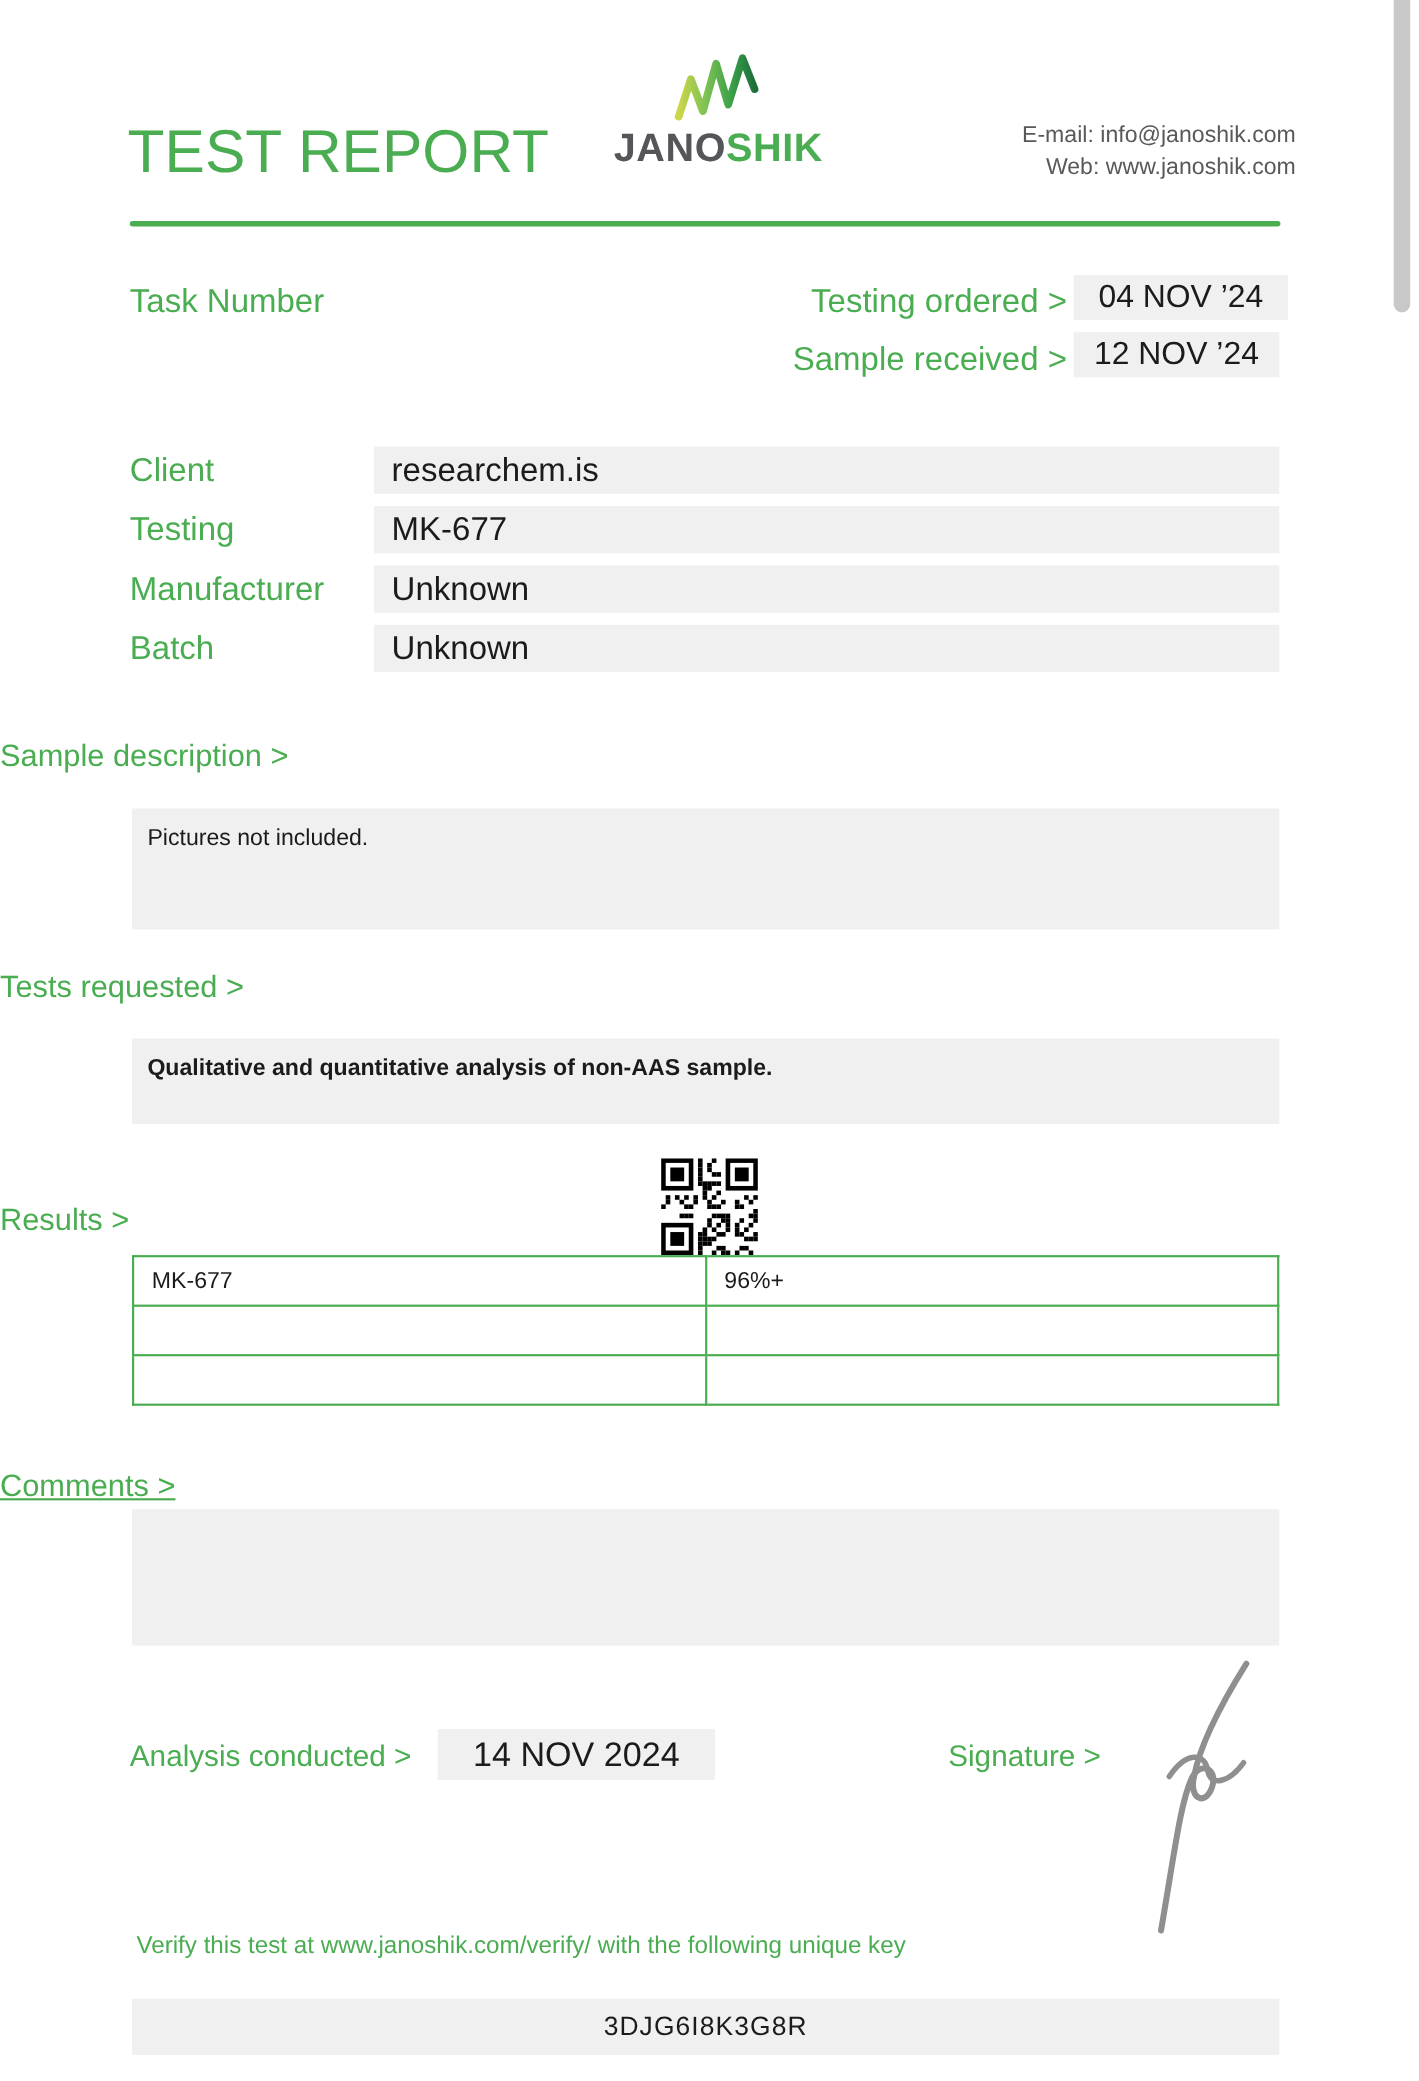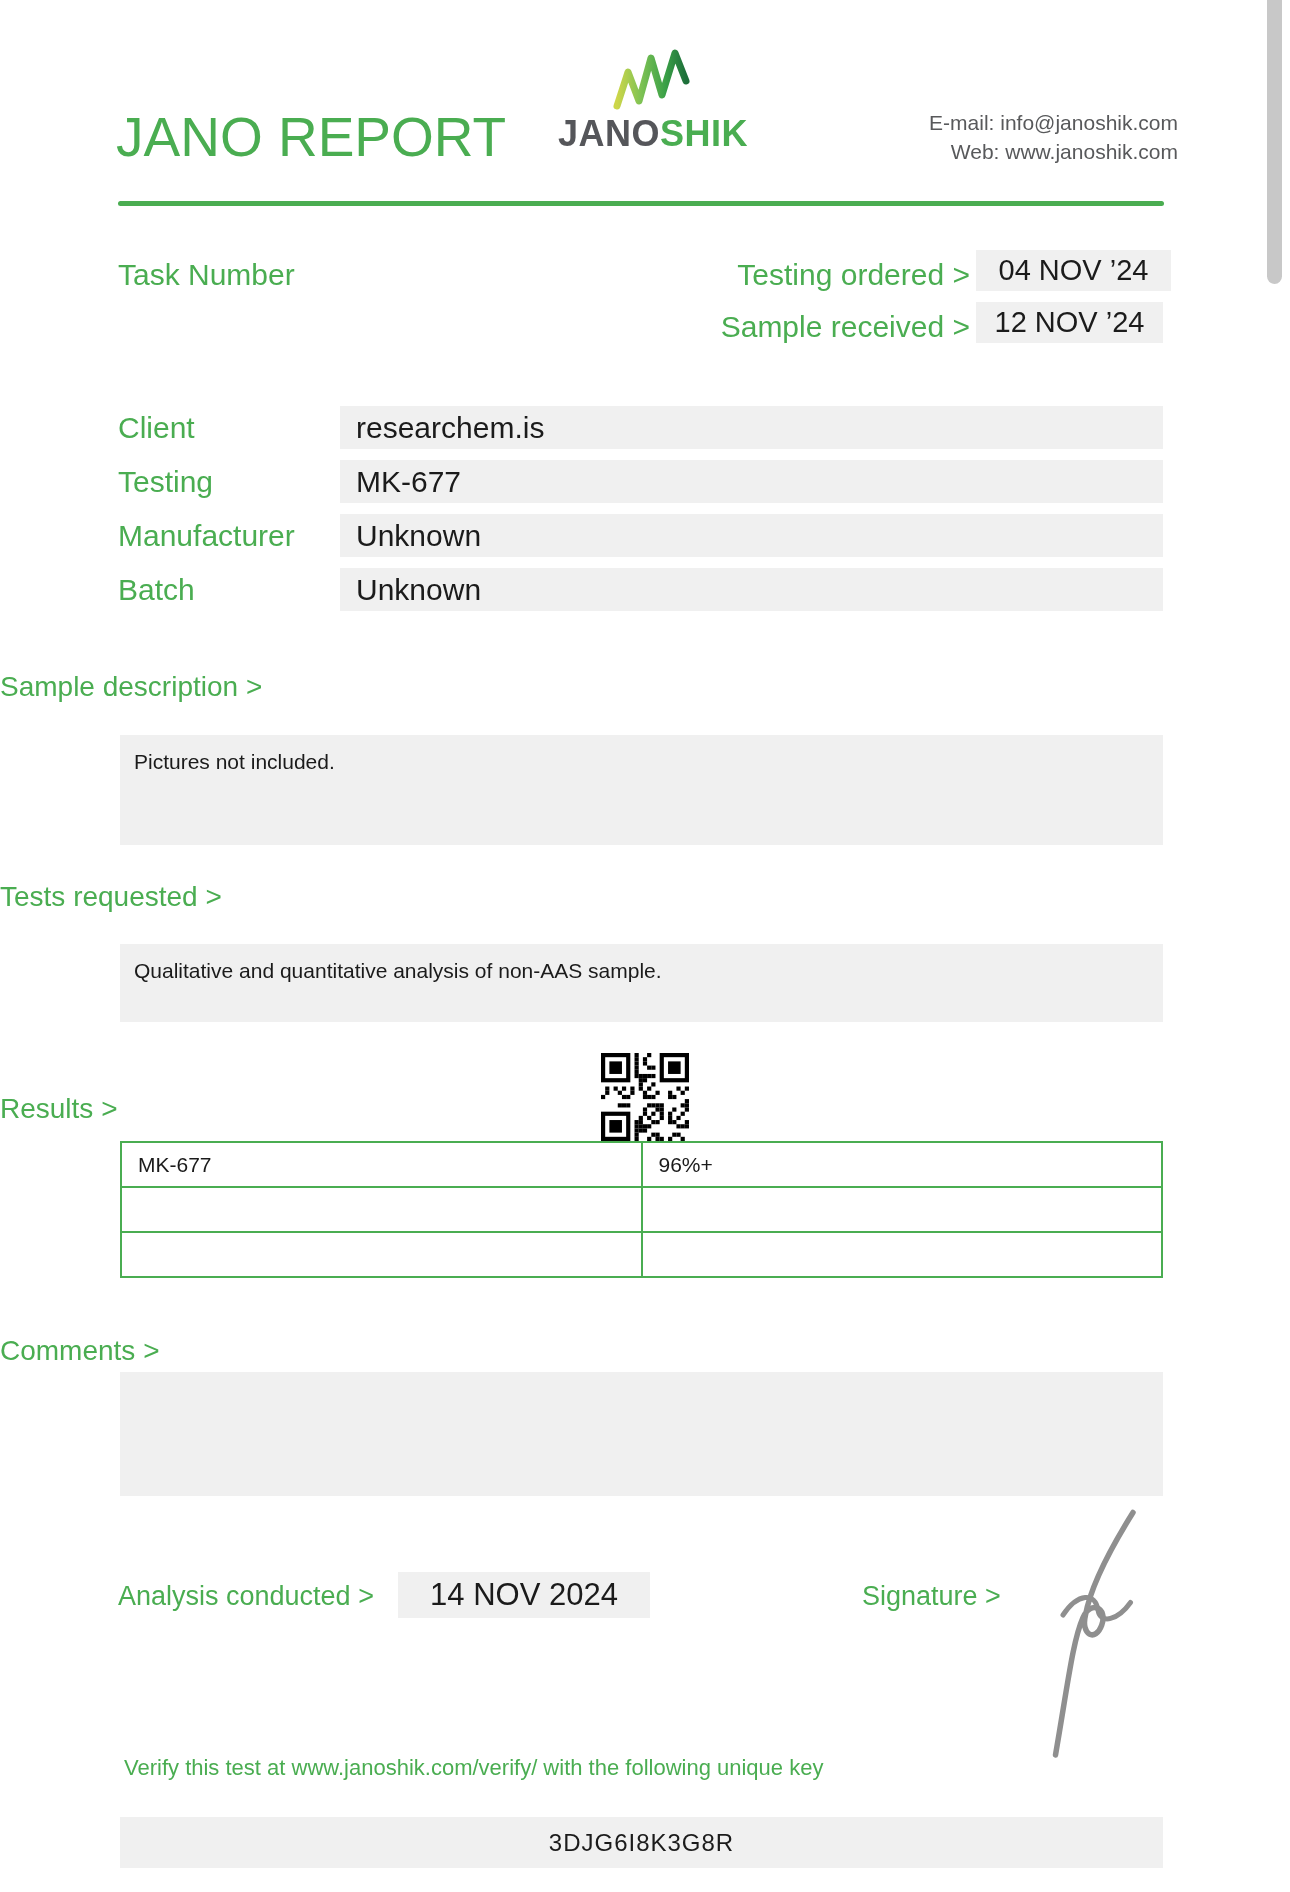--- a/index.html
+++ b/index.html
@@ -43,23 +43,23 @@
   .detail-box{left:340px;width:823px;height:43px;line-height:43px;}
   .dl0{top:411px;} .db0{top:406px;}
   .dl1{top:465px;} .db1{top:460px;}
   .dl2{top:519px;} .db2{top:514px;}
   .dl3{top:573px;} .db3{top:568px;}
 
   .section-box{position:absolute;left:120px;width:1043px;background:var(--box-bg);color:var(--text-dark);font-size:21px;padding:13px 14px;line-height:1.3;}
   .desc-heading{top:672px;}
   .desc-box{top:735px;height:110px;}
   .tests-heading{top:882px;}
-  .tests-box{top:944px;height:78px;}
+  .tests-box{top:944px;height:78px;font-weight:bold;}
   .results-heading{top:1094px;}
-  .comments-heading{top:1336px;}
+  .comments-heading{top:1336px;text-decoration:underline;}
   .comments-box{top:1372px;height:124px;}
 
   .qr{position:absolute;left:601px;top:1053px;width:88px;height:88px;background:#fff;}
 
   .results-table{position:absolute;left:120px;top:1141px;width:1043px;border-collapse:collapse;table-layout:fixed;}
   .results-table td{border:2px solid var(--accent);height:45px;font-size:21px;color:var(--text-dark);padding:0 0 0 16px;vertical-align:middle;}
 
   .analysis-label{left:118px;top:1582px;font-size:27px;}
   .date-box{left:398px;top:1572px;width:252px;height:46px;line-height:46px;text-align:center;font-size:31px;}
   .signature-label{left:862px;top:1582px;font-size:27px;}
@@ -68,21 +68,21 @@
   .verify-text{position:absolute;left:124px;top:1756px;font-size:22px;color:var(--accent);line-height:1.1;}
   .key-box{position:absolute;left:120px;top:1817px;width:1043px;height:51px;background:var(--box-bg);color:var(--text-dark);font-size:24px;letter-spacing:1px;line-height:51px;text-align:center;}
 </style>
 </head>
 <body>
 
 <div class="page">
 
   <div class="scrollbar-thumb"></div>
 
-  <div class="title">JANO REPORT</div>
+  <div class="title">TEST REPORT</div>
 
   <div class="logo">
     <svg class="logo-icon" width="84" height="64" viewBox="0 0 84 64">
       <defs>
         <linearGradient id="lgrad" x1="0" y1="0" x2="1" y2="0">
           <stop offset="0%" stop-color="#cdd649"></stop>
           <stop offset="35%" stop-color="#7ec254"></stop>
           <stop offset="70%" stop-color="#3aa047"></stop>
           <stop offset="100%" stop-color="#1d6f3a"></stop>
         </linearGradient>

